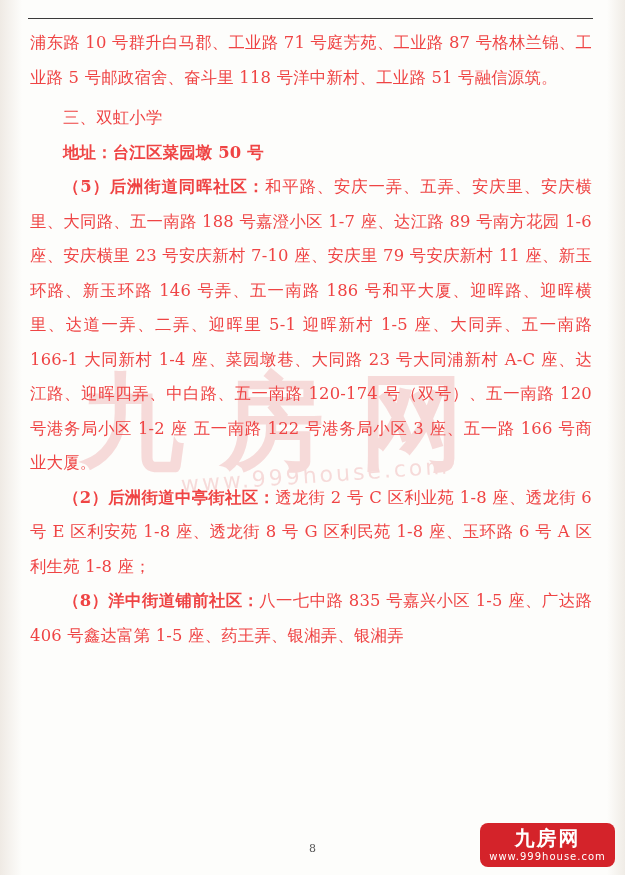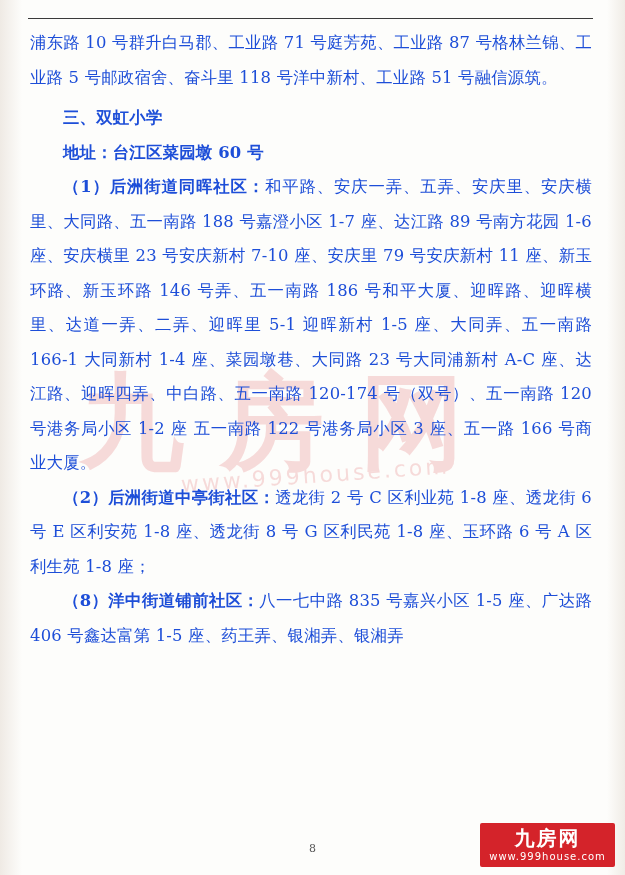--- a/index.html
+++ b/index.html
@@ -54,32 +54,32 @@
     position: absolute;
     left: 30px;
     top: 26px;
     width: 562px;
     z-index: 4;
   }
   p.para {
     margin: 0 0 0 0;
     font-size: 16.4px;
     line-height: 34.5px;
-    color: #1d4ed8;
+    color: #ef4444;
     text-align: justify;
     text-justify: inter-ideograph;
     letter-spacing: 0.2px;
     font-family: "DejaVu Serif", "Liberation Serif", serif;
   }
   p.indent {
     text-indent: 33px;
   }
   p.heading {
     text-indent: 33px;
-    font-weight: bold;
+    font-weight: normal;
   }
   p.addr {
     text-indent: 33px;
     font-weight: bold;
   }
   .b {
     font-weight: bold;
   }
   
   .watermark {
@@ -128,21 +128,21 @@
     z-index: 4;
   }
   
   .logo {
     position: absolute;
     right: 10px;
     bottom: 8px;
     width: 135px;
     height: 44px;
     background: #d4232a;
-    border-radius: 2px;
+    border-radius: 8px;
     z-index: 8;
     display: flex;
     flex-direction: column;
     align-items: center;
     justify-content: center;
     color: #ffffff;
   }
   .logo-title {
     font-size: 20px;
     font-weight: bold;
@@ -173,23 +173,23 @@
   </div>
 
   <div class="content">
 
     <p class="para">浦东路 10 号群升白马郡、工业路 71 号庭芳苑、工业路 87 号格林兰锦、工业路 5 号邮政宿舍、奋斗里 118 号洋中新村、工业路 51 号融信源筑。</p>
 
     <div class="spacer-sm"></div>
 
     <p class="para heading">三、双虹小学</p>
 
-    <p class="para addr">地址：台江区菜园墩 60 号</p>
-
-    <p class="para indent"><span class="b">（1）后洲街道同晖社区：</span><span>和平路、安庆一弄、五弄、安庆里、安庆横里、大同路、五一南路 188 号嘉澄小区 1-7 座、达江路 89 号南方花园 1-6 座、安庆横里 23 号安庆新村 7-10 座、安庆里 79 号安庆新村 11 座、新玉环路、新玉环路 146 号弄、五一南路 186 号和平大厦、迎晖路、迎晖横里、达道一弄、二弄、迎晖里 5-1 迎晖新村 1-5 座、大同弄、五一南路 166-1 大同新村 1-4 座、菜园墩巷、大同路 23 号大同浦新村 A-C 座、达江路、迎晖四弄、中白路、五一南路 120-174 号（双号）、五一南路 120 号港务局小区 1-2 座 五一南路 122 号港务局小区 3 座、五一路 166 号商业大厦。</span></p>
+    <p class="para addr">地址：台江区菜园墩 50 号</p>
+
+    <p class="para indent"><span class="b">（5）后洲街道同晖社区：</span><span>和平路、安庆一弄、五弄、安庆里、安庆横里、大同路、五一南路 188 号嘉澄小区 1-7 座、达江路 89 号南方花园 1-6 座、安庆横里 23 号安庆新村 7-10 座、安庆里 79 号安庆新村 11 座、新玉环路、新玉环路 146 号弄、五一南路 186 号和平大厦、迎晖路、迎晖横里、达道一弄、二弄、迎晖里 5-1 迎晖新村 1-5 座、大同弄、五一南路 166-1 大同新村 1-4 座、菜园墩巷、大同路 23 号大同浦新村 A-C 座、达江路、迎晖四弄、中白路、五一南路 120-174 号（双号）、五一南路 120 号港务局小区 1-2 座 五一南路 122 号港务局小区 3 座、五一路 166 号商业大厦。</span></p>
 
     <p class="para indent"><span class="b">（2）后洲街道中亭街社区：</span><span>透龙街 2 号 C 区利业苑 1-8 座、透龙街 6 号 E 区利安苑 1-8 座、透龙街 8 号 G 区利民苑 1-8 座、玉环路 6 号 A 区利生苑 1-8 座；</span></p>
 
 
     <p class="para indent"><span class="b">（8）洋中街道铺前社区：</span><span>八一七中路 835 号嘉兴小区 1-5 座、广达路 406 号鑫达富第 1-5 座、药王弄、银湘弄、银湘弄</span></p>
 
   </div>
 
   <div class="page-number">8</div>
 

